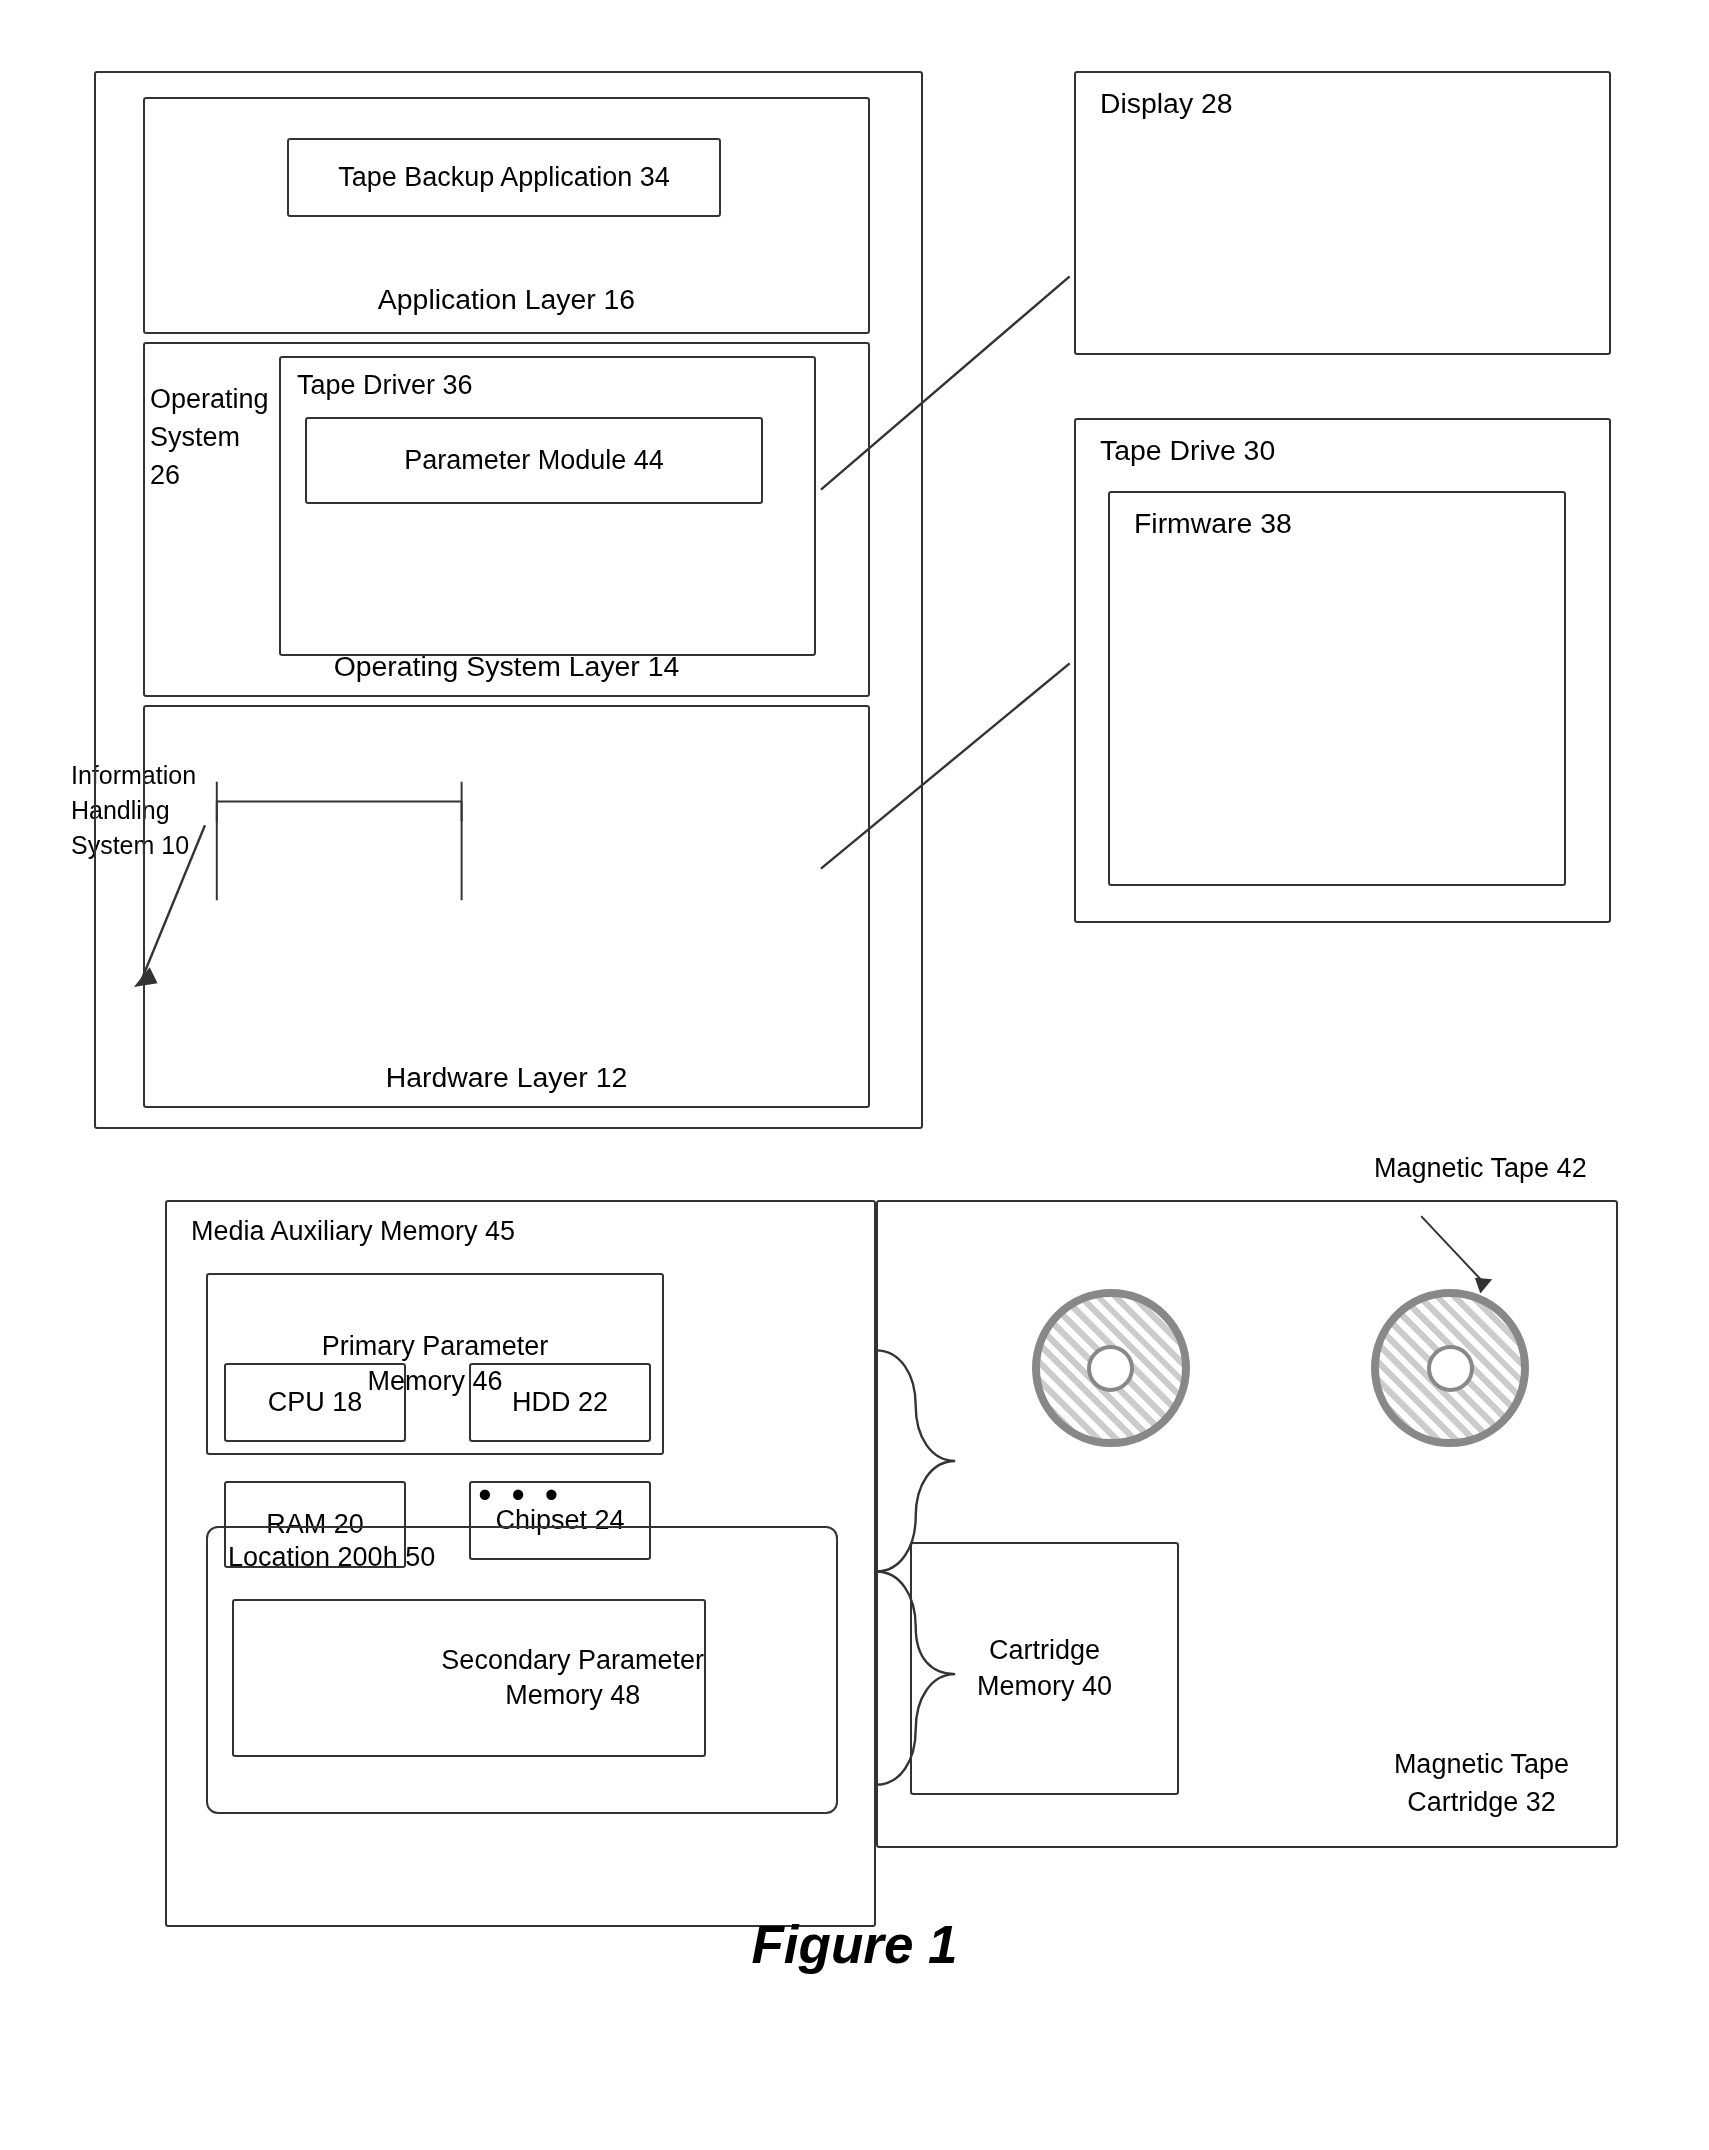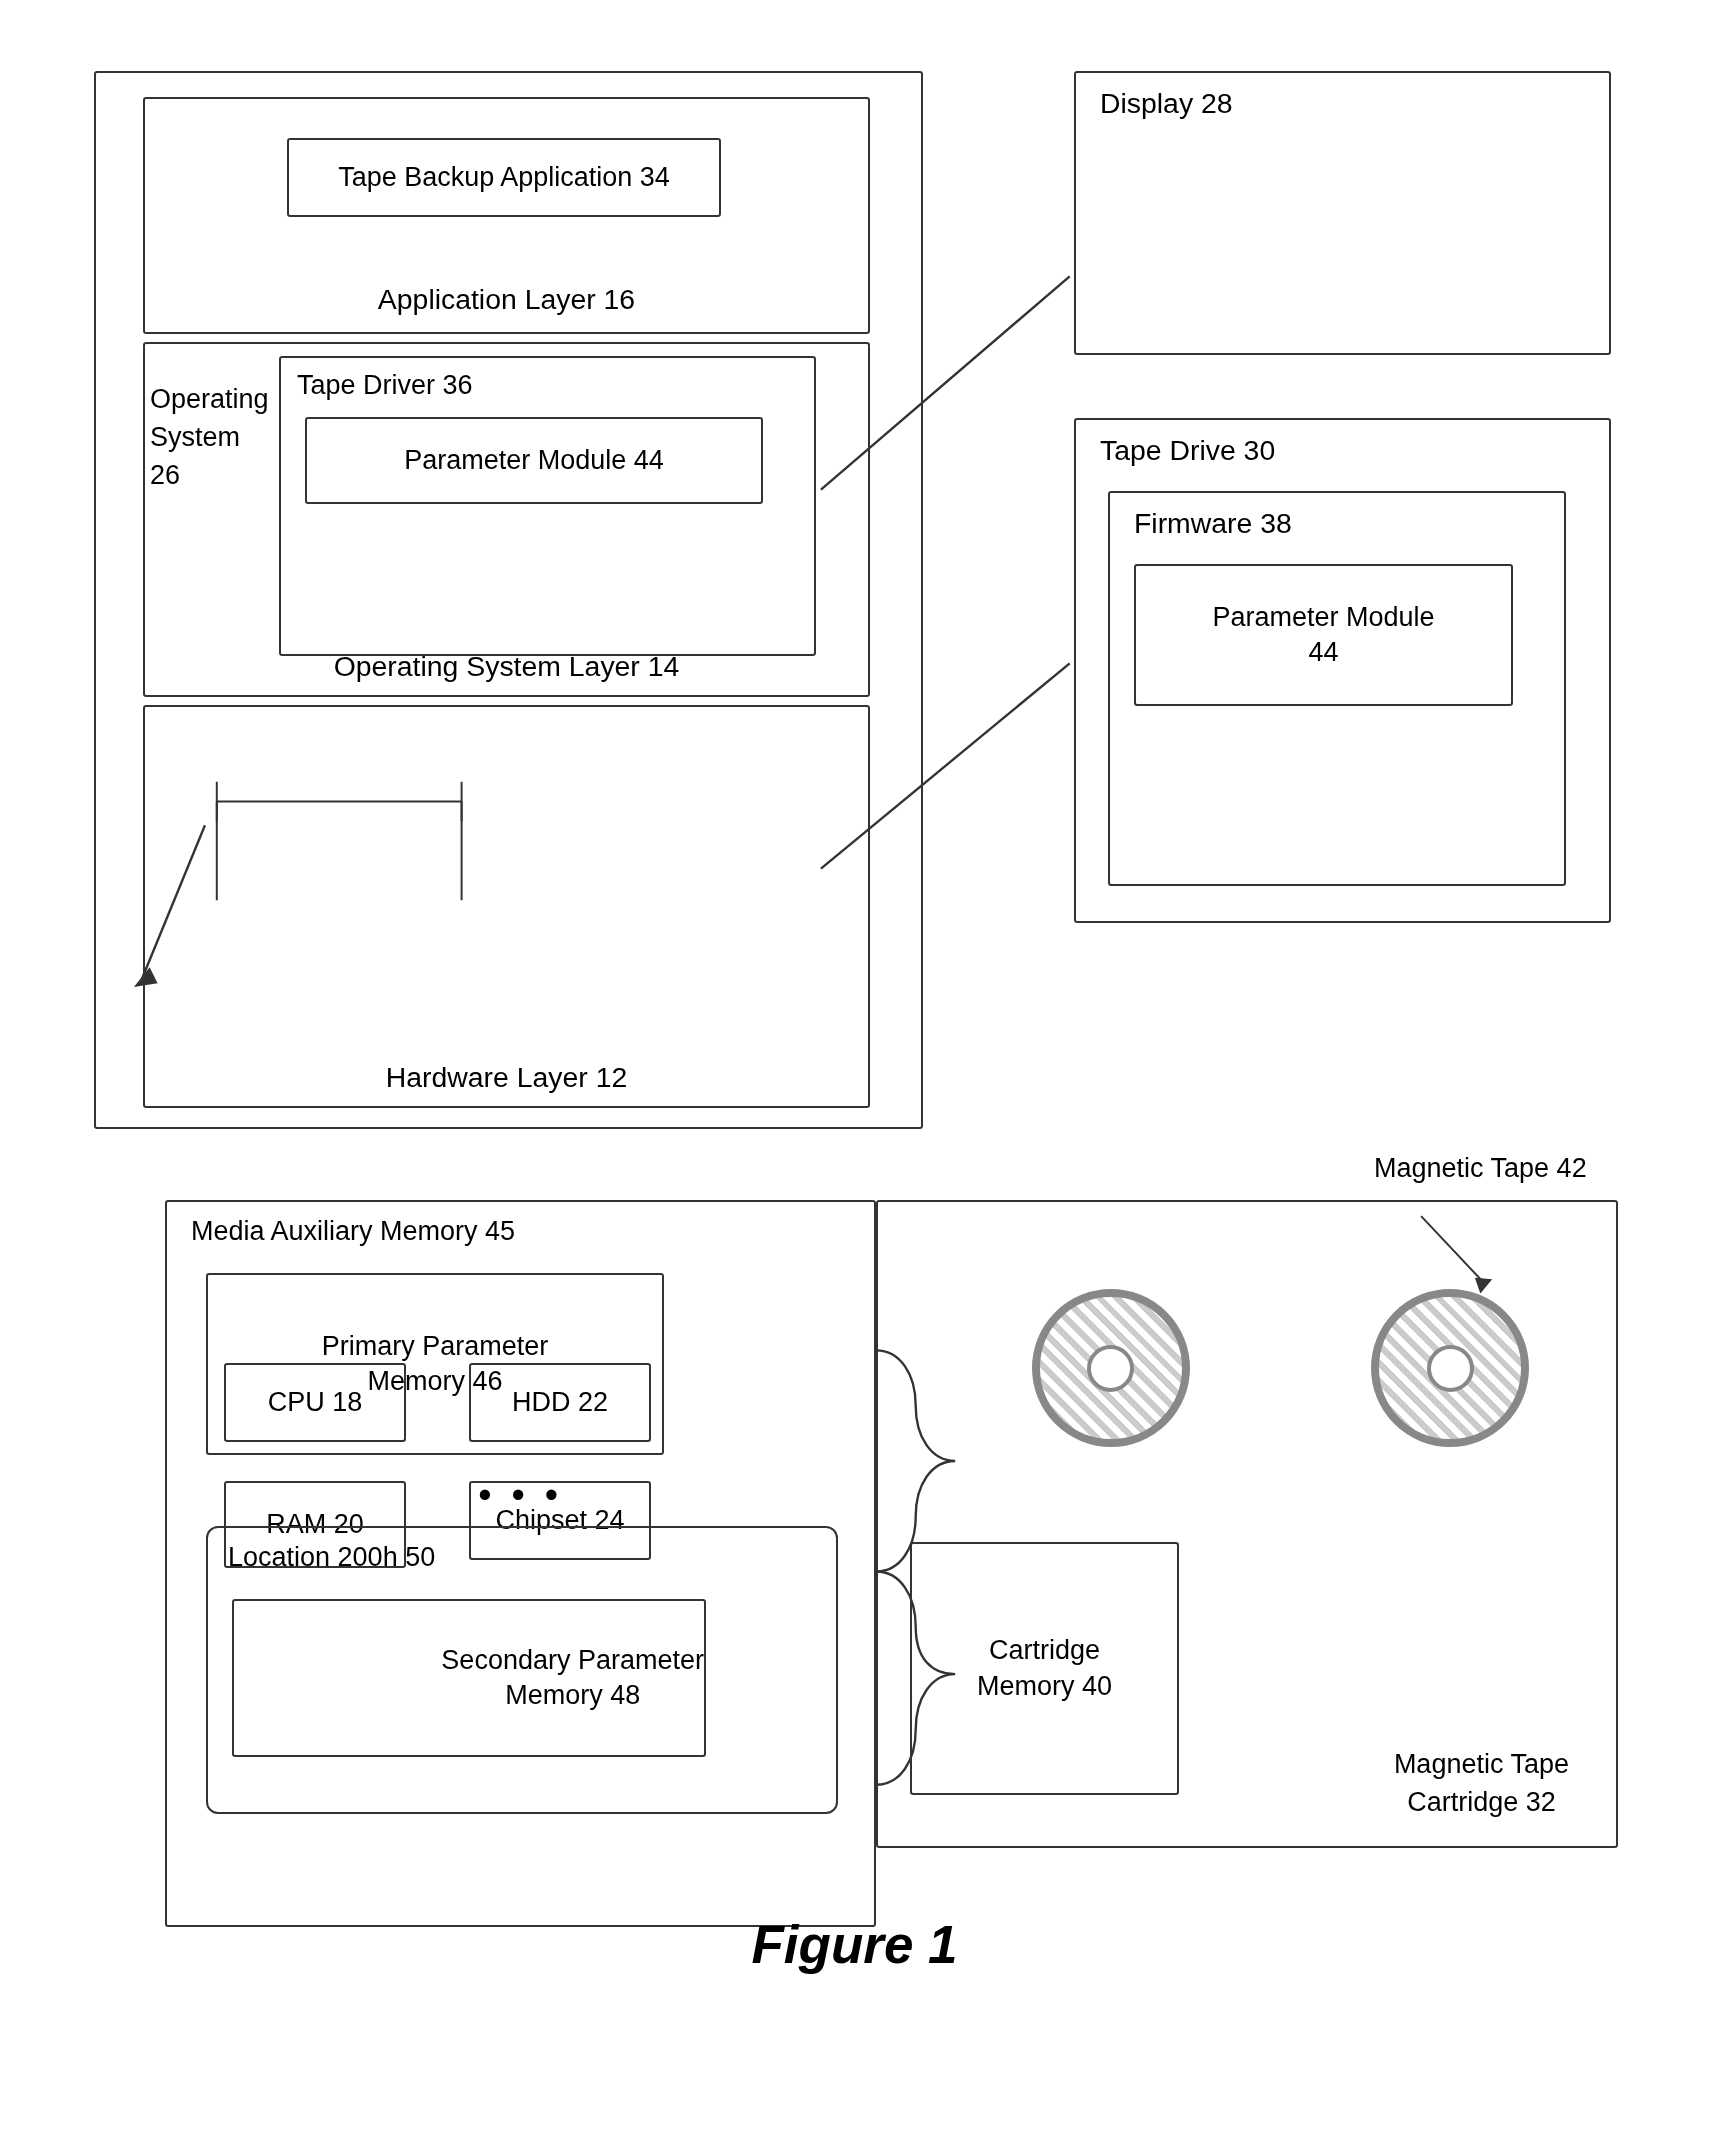--- a/index.html
+++ b/index.html
@@ -275,20 +275,25 @@
     <line x1="215" y1="955" x2="525" y2="955" stroke="#333" stroke-width="2.5"></line>
 
     <line x1="215" y1="955" x2="215" y2="1080" stroke="#333" stroke-width="2.5"></line>
 
     <line x1="525" y1="955" x2="525" y2="1080" stroke="#333" stroke-width="2.5"></line>
 
     <line x1="1740" y1="1480" x2="1820" y2="1565" stroke="#333" stroke-width="2.5"></line>
     <polygon points="1815,1578 1808,1558 1830,1560" fill="#333"></polygon>
   </svg>
 
+  <div class="ihs-arrow-label">
+    <span style="font-size:25px; line-height:1.4; display:block; white-space:pre-line; text-align:left;">Information
+Handling
+System 10</span>
+  </div>
 
   <div class="info-handling-system">
 
     <div class="app-layer">
 
       <div class="tape-backup-app">
         <span class="box-text">Tape Backup Application 34</span>
       </div>
       <div class="app-layer-label">Application Layer 16</div>
     </div>
@@ -358,24 +363,20 @@
   <div class="display-box">
     <div style="position:absolute; top:14.2px; left:24px; font-size:28.4px;">Display 28</div>
   </div>
 
   <div class="tape-drive-box">
     <div style="position:absolute; top:14.2px; left:24px; font-size:28.4px;">Tape Drive 30</div>
 
     <div style="position:absolute; top:71px; left:32px; width:458px; height:395px; border:2.4px solid #333; border-radius:3.2px;">
       <div style="position:absolute; top:14.2px; left:24px; font-size:28.4px;">Firmware 38</div>
 
-      <div style="position:absolute; top:71px; left:24px; width:379px; height:142px; border:2.4px solid #333; border-radius:3.2px; display:flex; align-items:center; justify-content:center; text-align:center;">
-        <span class="box-text" style="white-space:pre-line;">Parameter Module
-44</span>
-      </div>
     </div>
   </div>
 
   <div class="cartridge-outer">
 
     <div style="position:absolute; top:16px; left:63px; width:679px; height:300px; display:flex; align-items:center; justify-content:space-around;">
       <div class="reel">
         <div class="reel-inner"></div>
       </div>
       <div class="reel">

